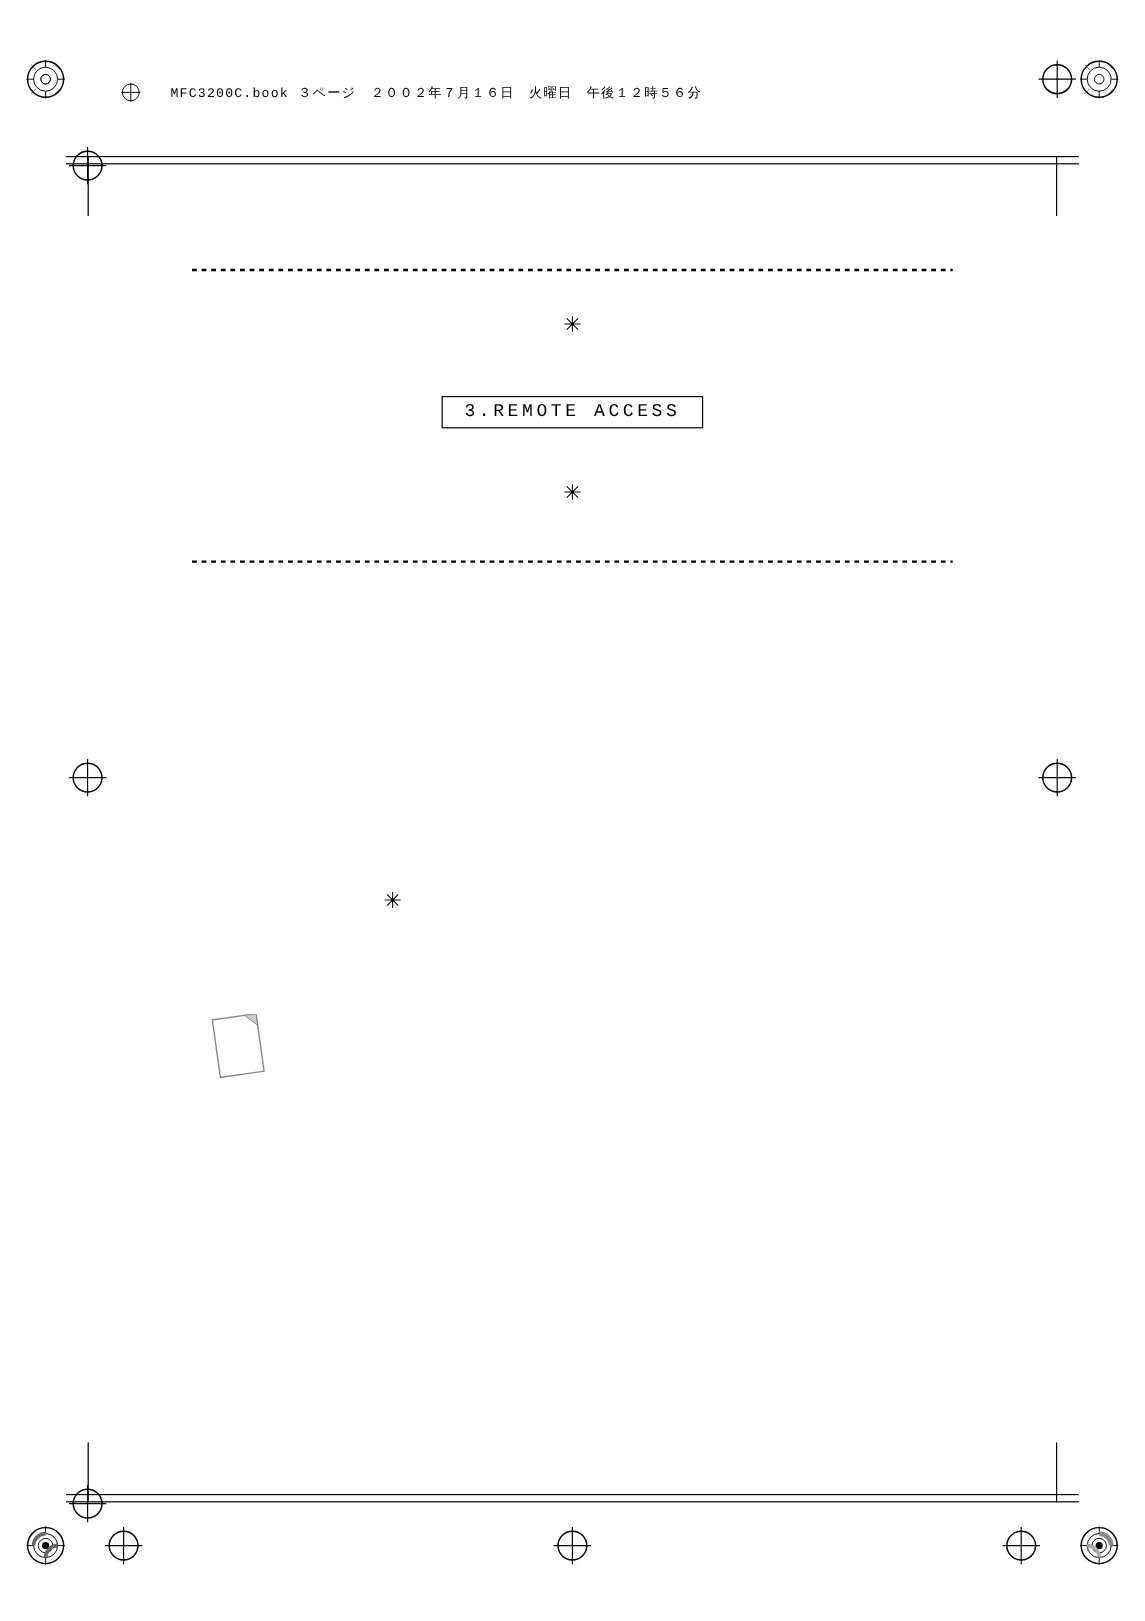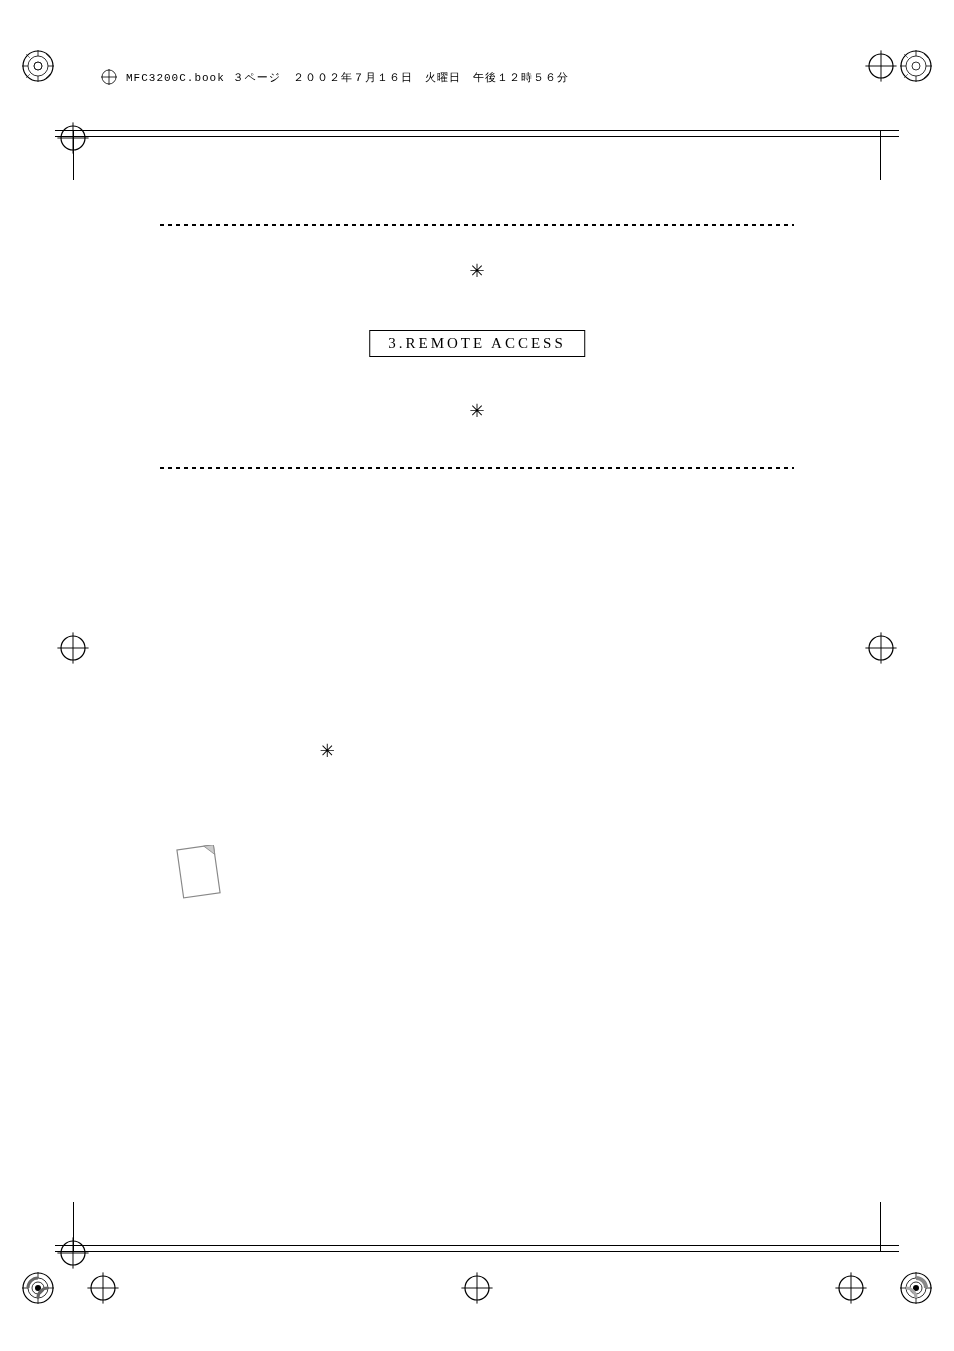--- a/index.html
+++ b/index.html
@@ -103,37 +103,37 @@
     }
 
     
     .header-area {
       position: absolute;
       top: 68px;
       left: 100px;
       right: 100px;
       display: flex;
       align-items: center;
-      gap: 8px;
+      gap: 24px;
       font-size: 12px;
       color: #000;
     }
 
     .header-text {
       font-size: 11px;
       letter-spacing: 1px;
       white-space: nowrap;
     }
 
     
     .remote-access-box {
       border: 1px solid #000;
       padding: 4px 18px;
       display: inline-block;
-      font-family: Liberation Serif, serif;
+      font-family: Liberation Mono, monospace;
       font-size: 15px;
       letter-spacing: 3px;
       background: #fff;
     }
 
     
     .paper-icon {
       position: absolute;
       top: 845px;
       left: 175px;

